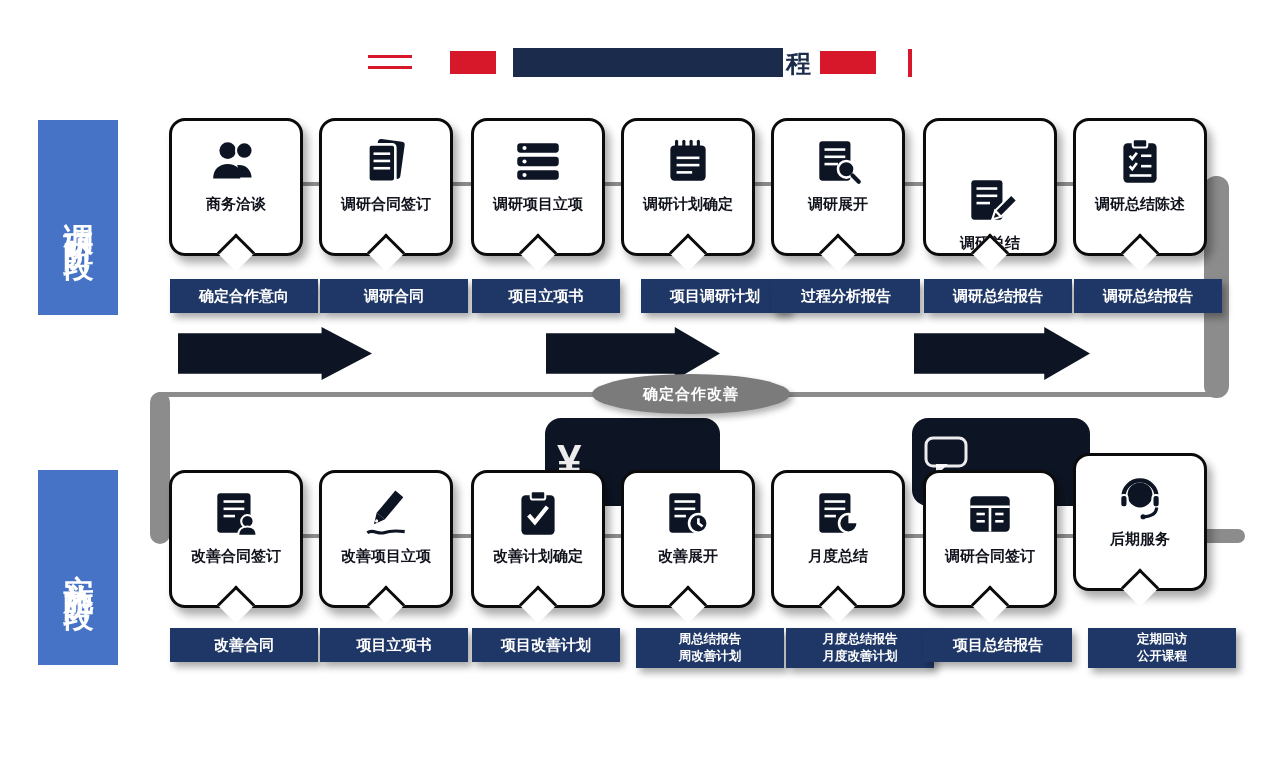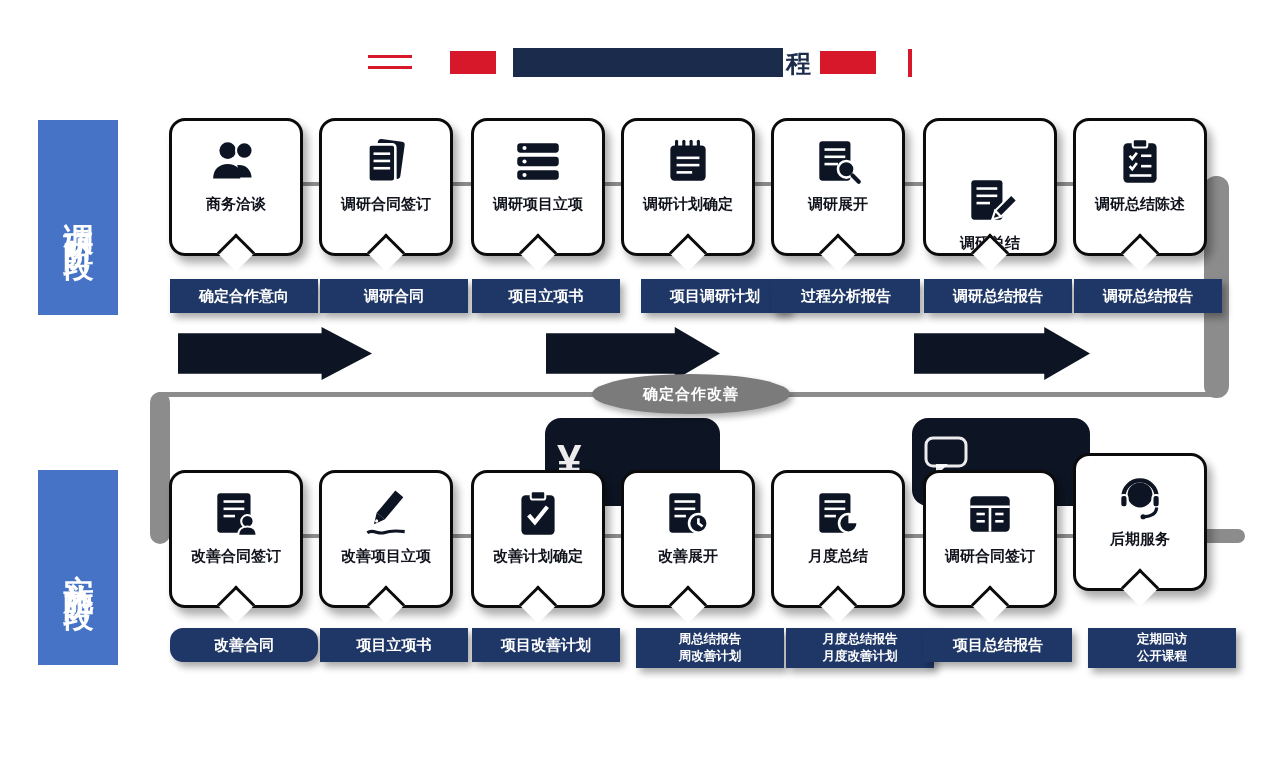--- a/index.html
+++ b/index.html
@@ -268,21 +268,21 @@
               <line x1="14" y1="21" x2="34" y2="21"></line>
               <line x1="14" y1="28" x2="25" y2="28"></line>
             </g>
             <circle cx="37" cy="33" r="6" fill="#0D1423" stroke="#fff" stroke-width="2"></circle>
             <path d="M28 47c0-6 4-9 9-9s9 3 9 9z" fill="#0D1423" stroke="#fff" stroke-width="2"></path>
           </svg>
         </div>
         <div class="card-label">改善合同签订</div>
         <div class="notch"></div>
       </div>
-      <div class="badge single" style="left: 170px; top: 628px; border-radius: 13px;">
+      <div class="badge single" style="left: 170px; top: 628px;">
         <div>改善合同</div>
       </div>
       <div class="card" style="left: 319px; top: 470px;">
         <div class="card-icon">
           <svg viewBox="0 0 52 52">
             <g transform="rotate(40 26 22)">
               <rect x="21" y="2" width="10" height="28" fill="#0D1423"></rect>
               <polygon points="21,30 31,30 26,40" fill="#0D1423"></polygon>
               <circle cx="26" cy="36" r="1.5" fill="#fff"></circle>
             </g>

